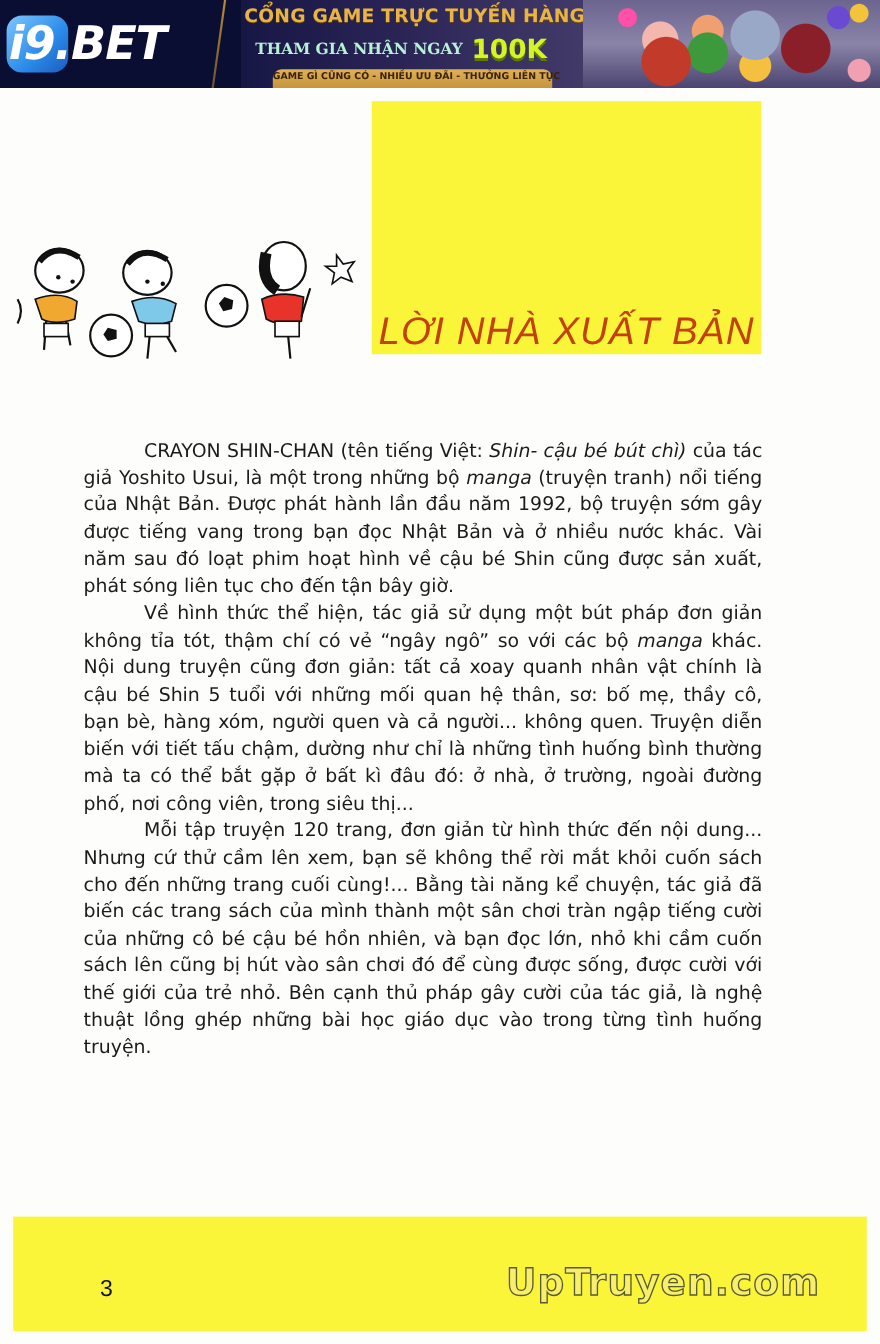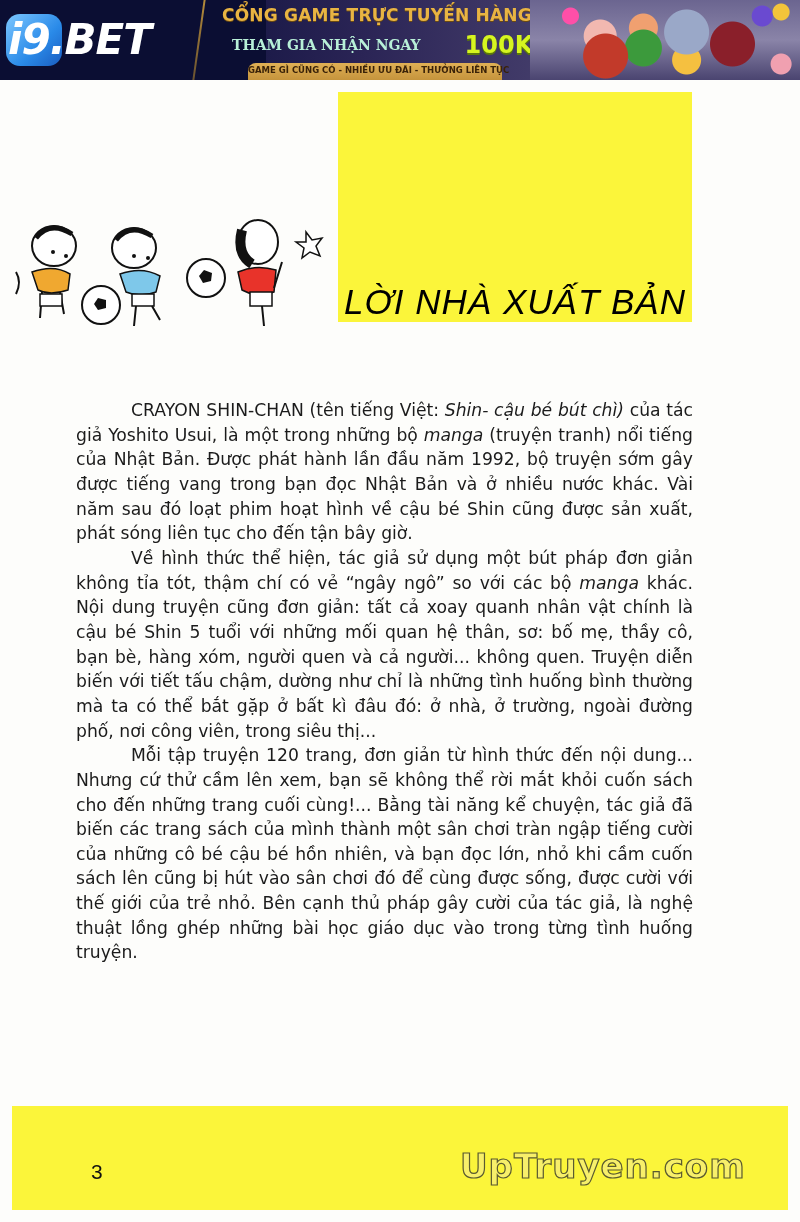--- a/index.html
+++ b/index.html
@@ -11,21 +11,21 @@
   }
   
   .banner {
     position: absolute; left: 0; top: 0; width: 800px; height: 80px;
     background: linear-gradient(90deg, #0c0f36 0%, #141542 25%, #2a2455 45%, #3b3463 60%, #4a4470 75%, #5a5378 100%);
     overflow: hidden; cursor: pointer;
   }
   .banner .logo-area {
     position: absolute; left: 0; top: 0; width: 219px; height: 80px;
     background: #0b0e33;
-    display: flex; align-items: center; padding-left: 47px;
+    display: flex; align-items: center;
   }
   .banner .logo-badge {
     position: absolute; left: 6px; top: 14px; width: 56px; height: 52px;
     border-radius: 14px;
     background: linear-gradient(135deg, #7cc7ff 0%, #2a8ae8 60%, #1a5cc0 100%);
   }
   .banner .logo-text {
     position: absolute; left: 8px; top: 12px;
     font-family: "DejaVu Sans", sans-serif; font-weight: bold; font-style: italic;
     font-size: 42px; letter-spacing: -1px; color: #ffffff; line-height: 56px;
@@ -38,21 +38,21 @@
   }
   .banner .headline {
     position: absolute; left: 222px; top: 5px; width: 290px; text-align: center;
     font-family: "DejaVu Sans", sans-serif; font-weight: bold;
     font-size: 17px; color: #e8b443; letter-spacing: 0.2px;
     text-shadow: 0 1px 0 #6b4a12;
     white-space: nowrap;
   }
   .banner .sub {
     position: absolute; left: 232px; top: 30px; white-space: nowrap;
-    display: flex; align-items: center; gap: 36px;
+    display: flex; align-items: center;
   }
   .banner .sub .join {
     font-family: "DejaVu Serif", serif; font-weight: bold; font-size: 14px;
     color: #b8f0d8;
   }
   .banner .sub .amount {
     font-family: "DejaVu Sans", sans-serif; font-weight: bold; font-size: 24px;
     color: #d6f520; margin-left: 8px; line-height: 30px;
     text-shadow: 0 2px 0 #5d7a08;
   }
@@ -83,21 +83,21 @@
   
   .page { position: absolute; left: 0; top: 80px; width: 800px; height: 1142px; }
 
   .title-block {
     position: absolute; left: 338px; top: 12px; width: 354px; height: 230px;
     background: #fbf53a;
   }
   .title-text {
     position: absolute; left: 6px; bottom: 0px;
     font-family: "Liberation Sans", sans-serif; font-style: italic;
-    font-size: 35px; color: #000000; letter-spacing: 1px; white-space: nowrap;
+    font-size: 35px; color: #c2410c; letter-spacing: 1px; white-space: nowrap;
     line-height: 40px;
   }
 
   .illustration {
     position: absolute; left: 6px; top: 130px; width: 320px; height: 120px;
   }
 
   .body-text {
     position: absolute; left: 76px; top: 318px; width: 617px;
     font-family: "DejaVu Sans", sans-serif; font-size: 17.2px;

